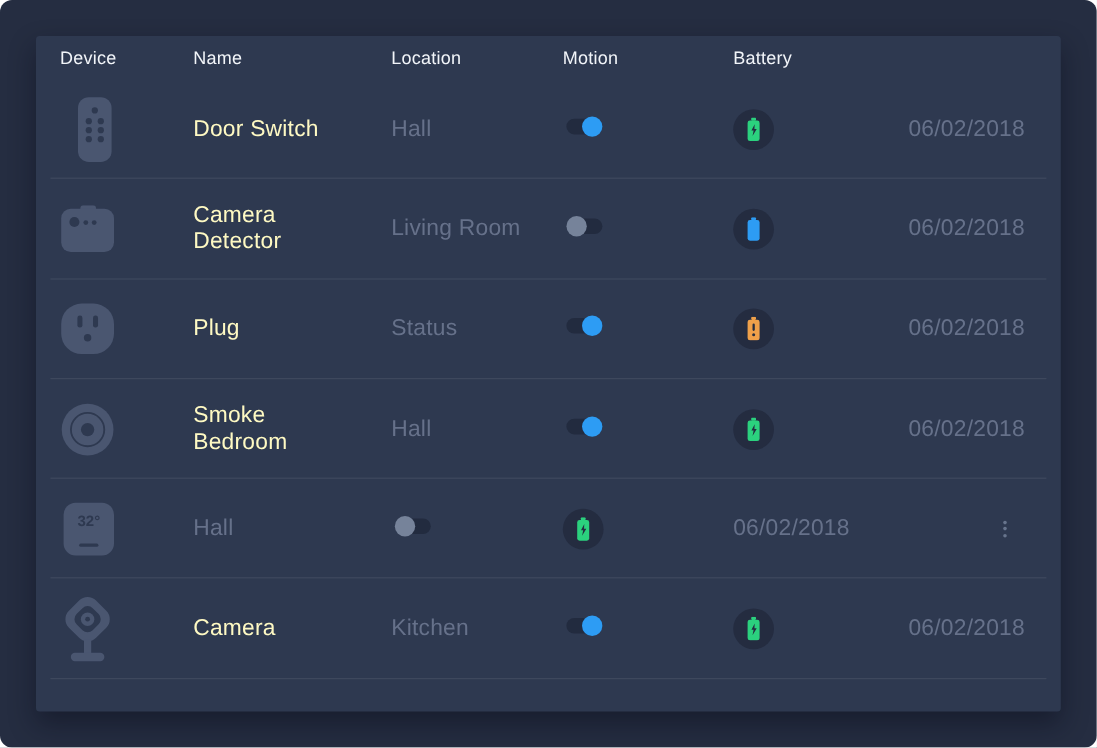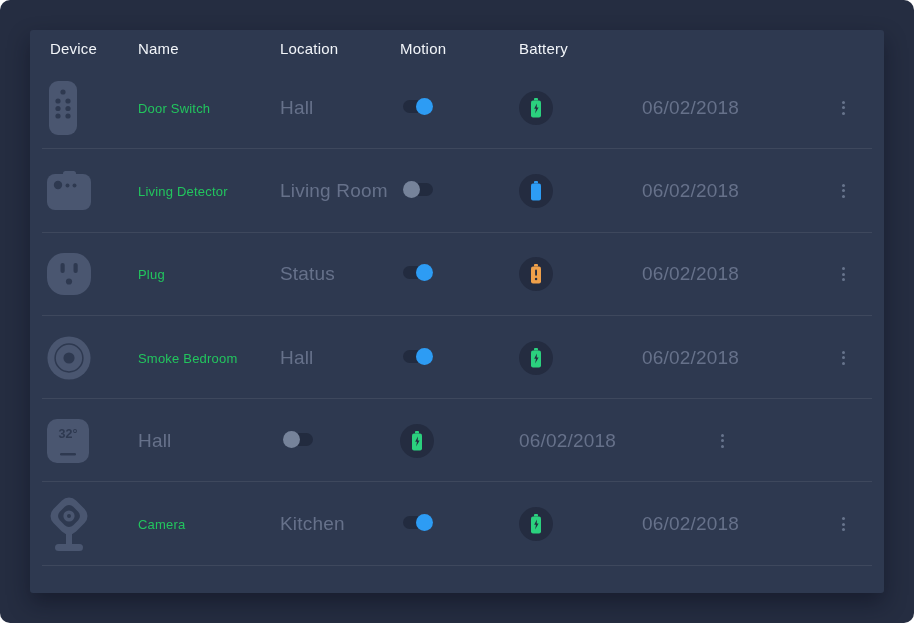--- a/index.html
+++ b/index.html
@@ -1,27 +1,27 @@
 <!DOCTYPE html>
 <html><head>
 <meta charset="utf-8">
 <style>
   html,body{margin:0;padding:0;background:#ffffff;font-family:"Liberation Sans",sans-serif;}
   .screen{position:relative;width:914px;height:623px;background:#252d41;border-radius:10px;overflow:hidden;}
   .card{position:absolute;left:30px;top:30px;width:854px;height:563px;background:#2e3950;border-radius:3px;
         box-shadow:0 10px 22px rgba(8,12,24,.45);}
-  .grid{display:grid;grid-template-columns:108px 142px 120px 119px 123px 160px 1fr;align-items:center;}
+  .grid{display:grid;grid-template-columns:108px 142px 120px 119px 123px 160px 1fr;align-items:center;gap:23px;}
   .thead{height:36px;}
   .th{color:#f2f5f9;font-size:15px;letter-spacing:.2px;}
   .th.first{padding-left:20px;}
   .row{height:83.3px;position:relative;}
   .row::after{content:"";position:absolute;left:12px;right:12px;bottom:0;height:1px;background:rgba(255,255,255,.08);}
   .c-device{display:flex;align-items:center;}
-  .devicon{width:50px;margin-left:16px;display:flex;justify-content:flex-start;align-items:center;}
-  .name{color:#22c55e;font-size:13px;letter-spacing:.2px;}
+  .devicon{width:50px;margin-left:16px;display:flex;justify-content:flex-end;align-items:center;}
+  .name{color:#fef9c3;font-size:19px;letter-spacing:.2px;}
   .loc,.date{color:#66718a;font-size:19px;letter-spacing:.2px;}
   .toggle{position:relative;display:inline-block;width:30px;height:13px;border-radius:7px;background:#222b3f;margin-left:3px;cursor:pointer;}
   .knob{position:absolute;top:-2px;width:17px;height:17px;border-radius:50%;}
   .toggle.on .knob{left:13px;}
   .toggle.off .knob{left:0px;}
   .badge{width:34px;height:34px;border-radius:50%;background:#242c40;display:flex;align-items:center;justify-content:center;}
   .c-menu{display:flex;justify-content:center;}
   .dots{display:flex;flex-direction:column;gap:2.5px;cursor:pointer;padding:4px;}
   .dots i{width:3px;height:3px;border-radius:50%;background:#67748c;display:block;}
 </style>
@@ -81,21 +81,21 @@
             <span class="devicon">
               <svg width="46" height="40" viewBox="0 0 46 40">
                 <rect x="17" y="0" width="13" height="7" rx="2.5" fill="#4a5670"></rect>
      <rect x="1" y="3" width="44" height="36" rx="8" fill="#4a5670"></rect>
      <circle cx="12" cy="14" r="4.2" fill="#2e3950"></circle>
                 <circle cx="21.5" cy="14.5" r="2" fill="#2e3950"></circle>
                 <circle cx="28.5" cy="14.5" r="2" fill="#2e3950"></circle>
               </svg>
             </span>
           </div>
-    <div><span class="name">Living Detector</span></div>
+    <div><span class="name">Camera Detector</span></div>
     <div><span class="loc">Living Room</span></div>
     <div><span class="toggle off"><span class="knob" style="background: rgb(118, 131, 154);"></span></span></div>
     <div>
             <span class="badge">
               <svg width="14" height="20" viewBox="0 0 14 20">
     <rect x="5" y="0" width="4" height="2.6" rx="0.9" fill="#2d9cf4"></rect>
     <rect x="2" y="2.4" width="10" height="17.2" rx="2" fill="#2d9cf4"></rect>
               </svg>
             </span>
           </div>

